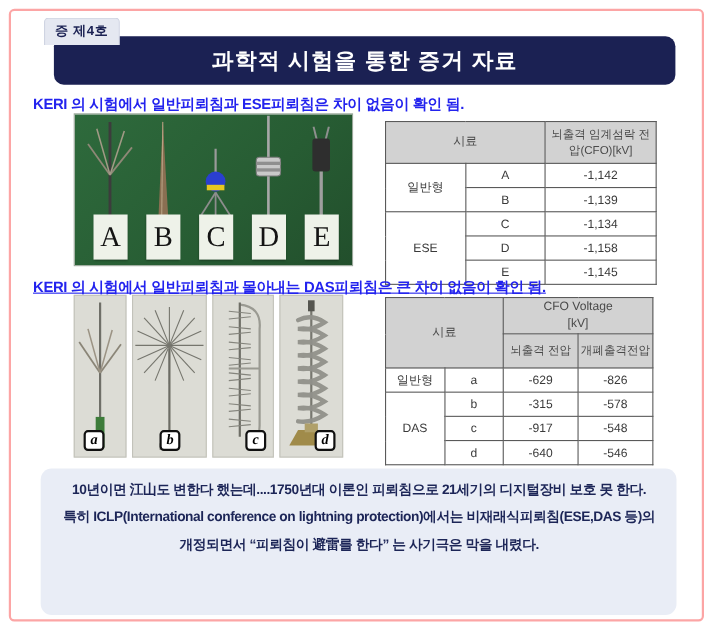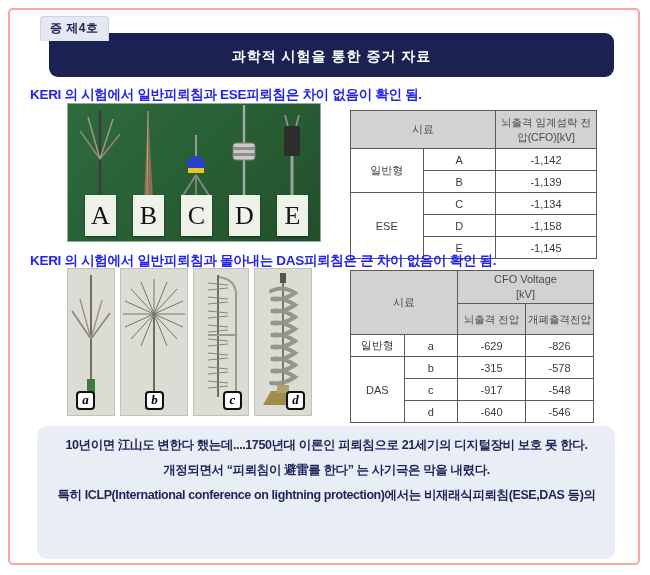--- a/index.html
+++ b/index.html
@@ -2,25 +2,25 @@
 <html><head>
 <meta charset="utf-8">
 <style>
   html,body{margin:0;padding:0;background:#fff;}
   body{width:650px;height:575px;position:relative;font-family:"Liberation Sans",sans-serif;overflow:hidden;}
   .frame{position:absolute;left:8px;top:8px;width:628px;height:553px;border:2px solid #fca5a5;border-radius:5px;background:#fff;}
 
   .badge{position:absolute;left:30px;top:6px;background:#e5e8f1;color:#1b2153;font-weight:bold;font-size:12px;
          padding:3px 9px 4px 9px;border-radius:4px 4px 0 0;z-index:3;letter-spacing:0.5px;border:1px solid #cfd4e2;border-bottom:none;}
   .titlebar{position:absolute;left:39px;top:23px;width:565px;height:44px;background:#1b2153;border-radius:9px;
-            color:#fff;font-weight:bold;font-size:14px;text-align:center;line-height:46px;letter-spacing:1px;z-index:2;}
+            color:#fff;font-weight:bold;font-size:20px;text-align:center;line-height:46px;letter-spacing:1px;z-index:2;}
 
   .sec-heading{position:absolute;left:20px;width:590px;color:#2323ee;font-weight:bold;font-size:13.5px;letter-spacing:-0.3px;white-space:nowrap;}
   .heading1{top:76px;}
-  .heading2{top:242px;}
+  .heading2{top:242px;text-decoration:underline;}
 
   
   .photo1{position:absolute;left:57px;top:93px;width:252px;height:137px;background:linear-gradient(135deg,#2e6a3c 0%,#275c33 60%,#224f2c 100%);overflow:hidden;border:1px solid #9aa79a;}
   .specimen{position:absolute;bottom:0;width:44px;}
   .card{position:absolute;bottom:5px;width:31px;height:41px;background:#eef2e9;box-shadow:0 1px 2px rgba(0,0,0,.45);
         text-align:center;font-family:"Liberation Serif",serif;font-size:26px;color:#141414;line-height:41px;}
   .rod{position:absolute;bottom:42px;}
 
   
   .photo2{position:absolute;left:57px;top:258px;width:252px;height:148px;display:flex;gap:5px;}
@@ -251,17 +251,17 @@
     <tr>
       <td>d</td>
       <td>-640</td>
       <td>-546</td>
     </tr>
   </tbody>
     </table>
 
   <div class="footer">
     <div class="fline">10년이면 江山도 변한다 했는데....1750년대 이론인 피뢰침으로 21세기의 디지털장비 보호 못 한다.</div>
+    <div class="fline">특히 ICLP(International conference on lightning protection)에서는 비재래식피뢰침(ESE,DAS 등)의</div>
     <div class="fline">개정되면서 “피뢰침이 避雷를 한다” 는 사기극은 막을 내렸다.</div>
-    <div class="fline">특히 ICLP(International conference on lightning protection)에서는 비재래식피뢰침(ESE,DAS 등)의</div>
   </div>
 
 </div>
 
 </body></html>

